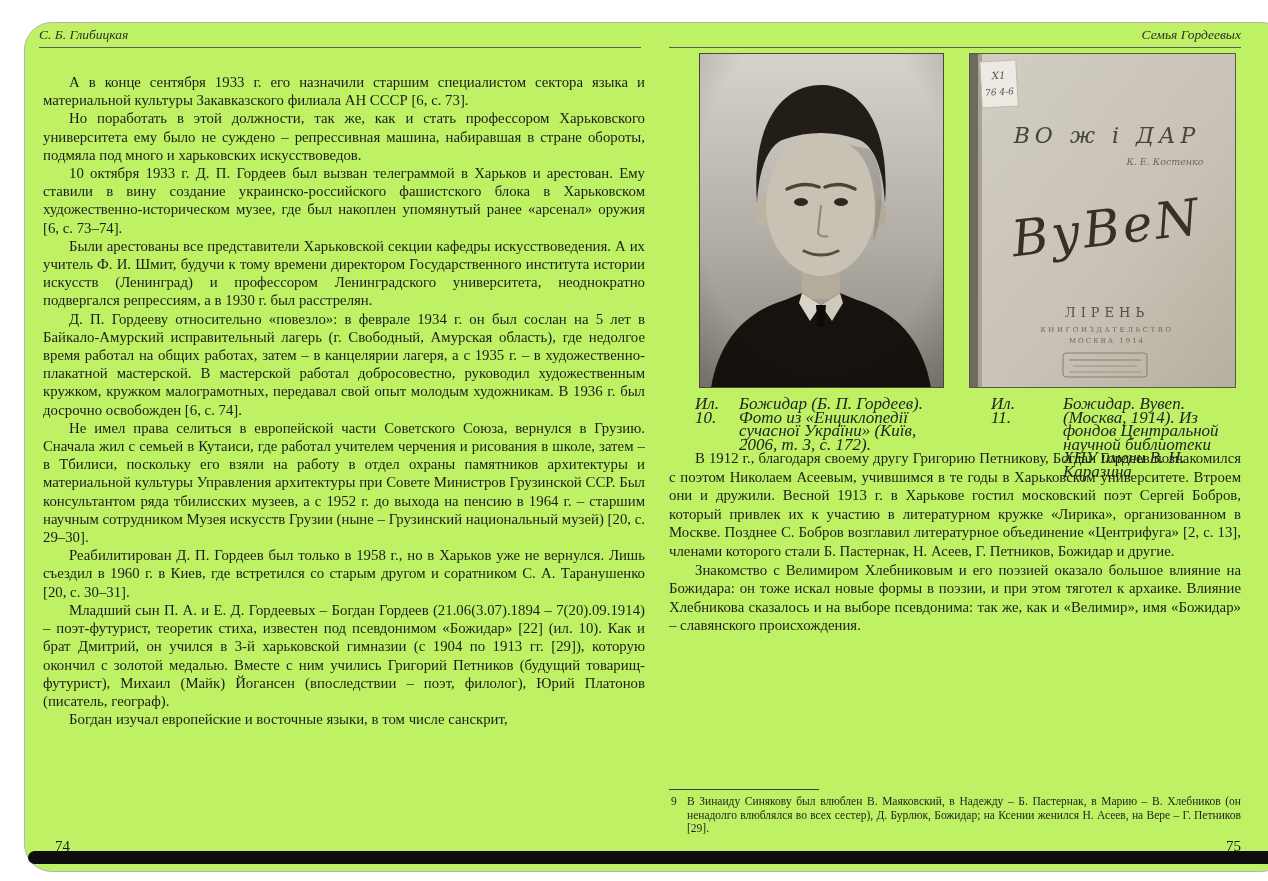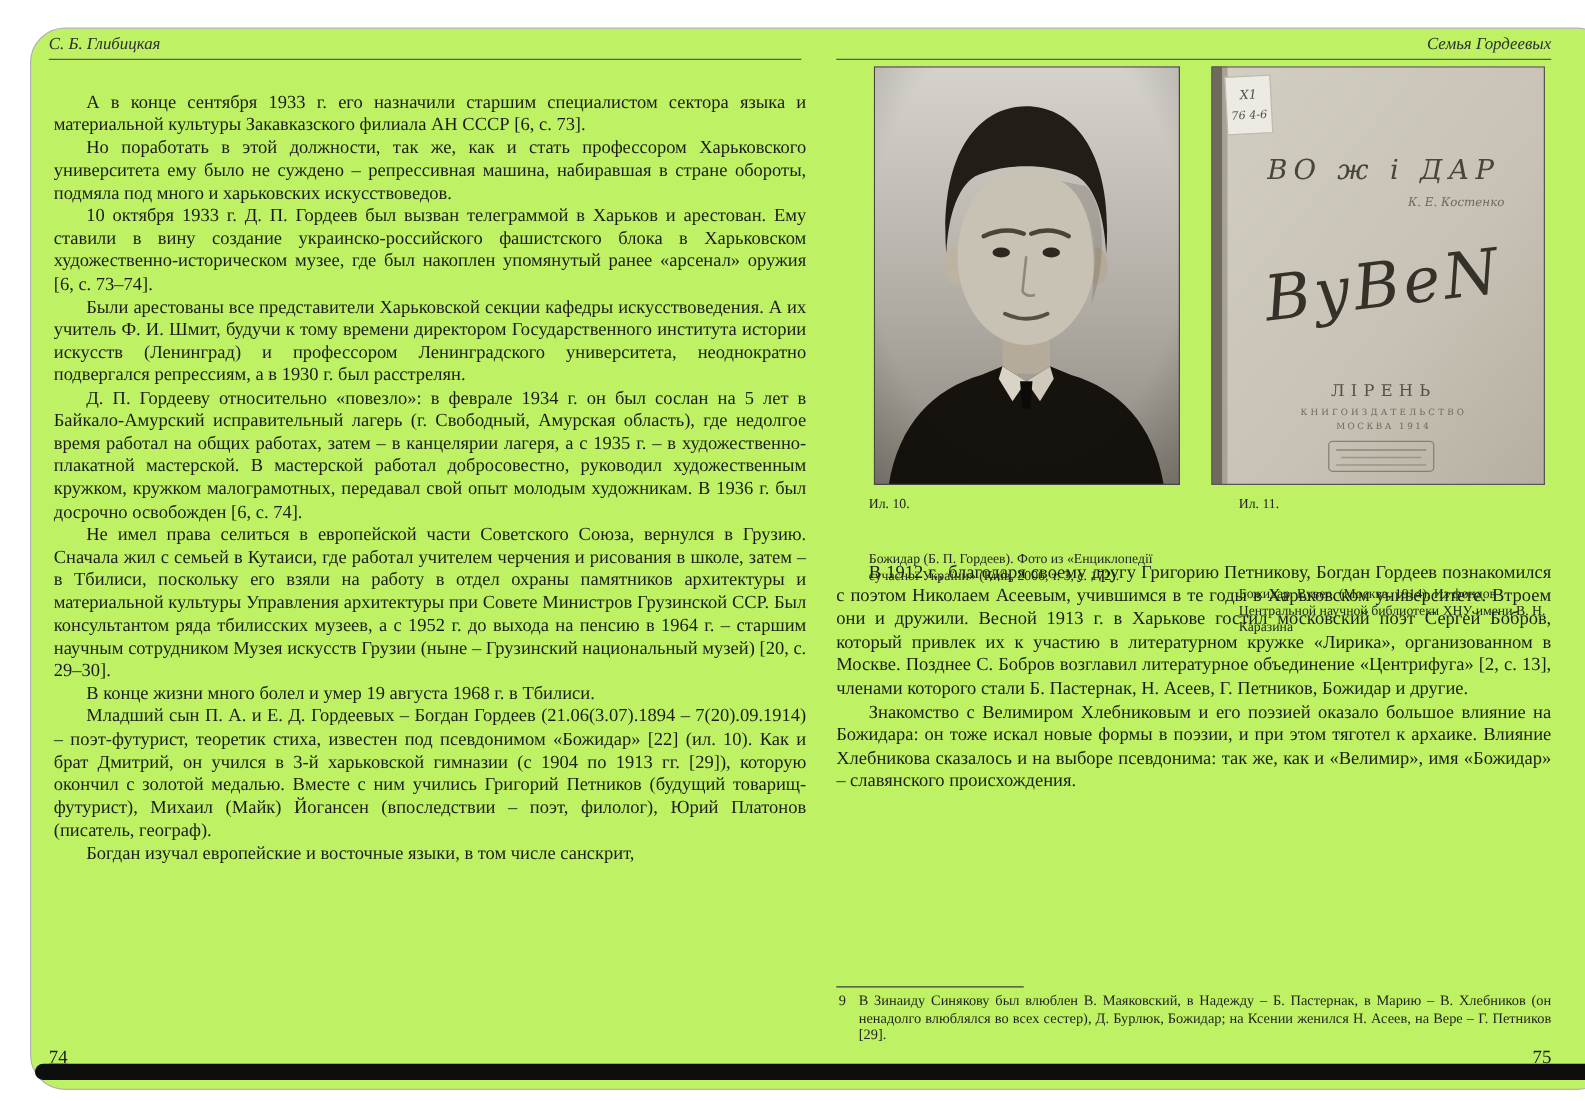--- a/index.html
+++ b/index.html
@@ -26,56 +26,56 @@
   .para { margin:0; text-indent:26px; }
 
   .figures { position:absolute; top:28px; left:0; width:572px; height:335px; }
   .fig { position:absolute; top:0; }
   .fig svg { display:block; }
   .fig svg text { font-family:"DejaVu Serif", serif; }
   .fig-photo { left:30px;  width:245px; height:335px; }
   .fig-cover { left:300px; width:267px; height:335px; }
 
   .captions { position:absolute; top:372px; left:0; width:572px; }
-  .caption { display:flex; font-size:11px; line-height:13.6px; color:#232323;flex-direction:column; }
+  .caption { display:flex; font-style:italic; font-size:17px; line-height:13.6px; color:#232323; }
   .caption-1 { position:absolute; left:26px;  width:258px; }
   .caption-2 { position:absolute; left:322px; width:250px;gap:28px; }
   .cap-label { flex:0 0 44px; }
   .cap-text  { flex:1; }
 
   .body-right { position:absolute; top:424px; left:0; width:572px; height:338px;
                 overflow:hidden; font-size:14.8px; line-height:18.6px; text-align:justify; }
   .body-right .para.cont { text-indent:0; }
 
   .fn-block { position:absolute; top:764px; left:0; width:572px; }
   .fn-rule { width:150px; height:1px; background:#3d3d3d; }
   .footnote { margin-top:5px; position:relative; padding-left:18px;
               font-size:11.5px; line-height:13.6px; text-align:justify; color:#1f1f1f; }
   .fn-num { position:absolute; left:2px; top:0; }
 
   .pagenum { position:absolute; top:813px; font-size:15px; color:#1c1c1c; }
-  .page-left  .pagenum { left:0;text-decoration:underline; }
+  .page-left  .pagenum { left:16px;text-decoration:underline; }
   .page-right .pagenum { right:0; text-align:left; }
 </style>
 </head>
 <body>
 
 <div class="spread">
 
   <div class="page page-left">
     <div class="running-head">С. Б. Глибицкая</div>
     <div class="head-rule"></div>
     <div class="body-left">
       <p class="para">А в конце сентября 1933 г. его назначили старшим специалистом сектора языка и материальной культуры Закавказского филиала АН СССР [6, с. 73].</p>
       <p class="para">Но поработать в этой должности, так же, как и стать профессором Харьковского университета ему было не суждено – репрессивная машина, набиравшая в стране обороты, подмяла под много и харьковских искусствоведов.</p>
       <p class="para">10 октября 1933 г. Д. П. Гордеев был вызван телеграммой в Харьков и арестован. Ему ставили в вину создание украинско-российского фашистского блока в Харьковском художественно-историческом музее, где был накоплен упомянутый ранее «арсенал» оружия [6, с. 73–74].</p>
       <p class="para">Были арестованы все представители Харьковской секции кафедры искусствоведения. А их учитель Ф. И. Шмит, будучи к тому времени директором Государственного института истории искусств (Ленинград) и профессором Ленинградского университета, неоднократно подвергался репрессиям, а в 1930 г. был расстрелян.</p>
       <p class="para">Д. П. Гордееву относительно «повезло»: в феврале 1934 г. он был сослан на 5 лет в Байкало-Амурский исправительный лагерь (г. Свободный, Амурская область), где недолгое время работал на общих работах, затем – в канцелярии лагеря, а с 1935 г. – в художественно-плакатной мастерской. В мастерской работал добросовестно, руководил художественным кружком, кружком малограмотных, передавал свой опыт молодым художникам. В 1936 г. был досрочно освобожден [6, с. 74].</p>
       <p class="para">Не имел права селиться в европейской части Советского Союза, вернулся в Грузию. Сначала жил с семьей в Кутаиси, где работал учителем черчения и рисования в школе, затем – в Тбилиси, поскольку его взяли на работу в отдел охраны памятников архитектуры и материальной культуры Управления архитектуры при Совете Министров Грузинской ССР. Был консультантом ряда тбилисских музеев, а с 1952 г. до выхода на пенсию в 1964 г. – старшим научным сотрудником Музея искусств Грузии (ныне – Грузинский национальный музей) [20, с. 29–30].</p>
-      <p class="para">В конце жизни много болел и умер 19 августа 1968 г. в Тбилиси.</p>
+      <p class="para">Реабилитирован Д. П. Гордеев был только в 1958 г., но в Харьков уже не вернулся. Лишь съездил в 1960 г. в Киев, где встретился со старым другом и соратником С. А. Таранушенко [20, с. 30–31].</p>
       <p class="para">Младший сын П. А. и Е. Д. Гордеевых – Богдан Гордеев (21.06(3.07).1894 – 7(20).09.1914) – поэт-футурист, теоретик стиха, известен под псевдонимом «Божидар» [22] (ил. 10). Как и брат Дмитрий, он учился в 3-й харьковской гимназии (с 1904 по 1913 гг. [29]), которую окончил с золотой медалью. Вместе с ним учились Григорий Петников (будущий товарищ-футурист), Михаил (Майк) Йогансен (впоследствии – поэт, филолог), Юрий Платонов (писатель, географ).</p>
       <p class="para">Богдан изучал европейские и восточные языки, в том числе санскрит,</p>
     </div>
     <div class="pagenum">74</div>
   </div>
 
   <div class="page page-right">
     <div class="running-head">Семья Гордеевых</div>
     <div class="head-rule"></div>
 

